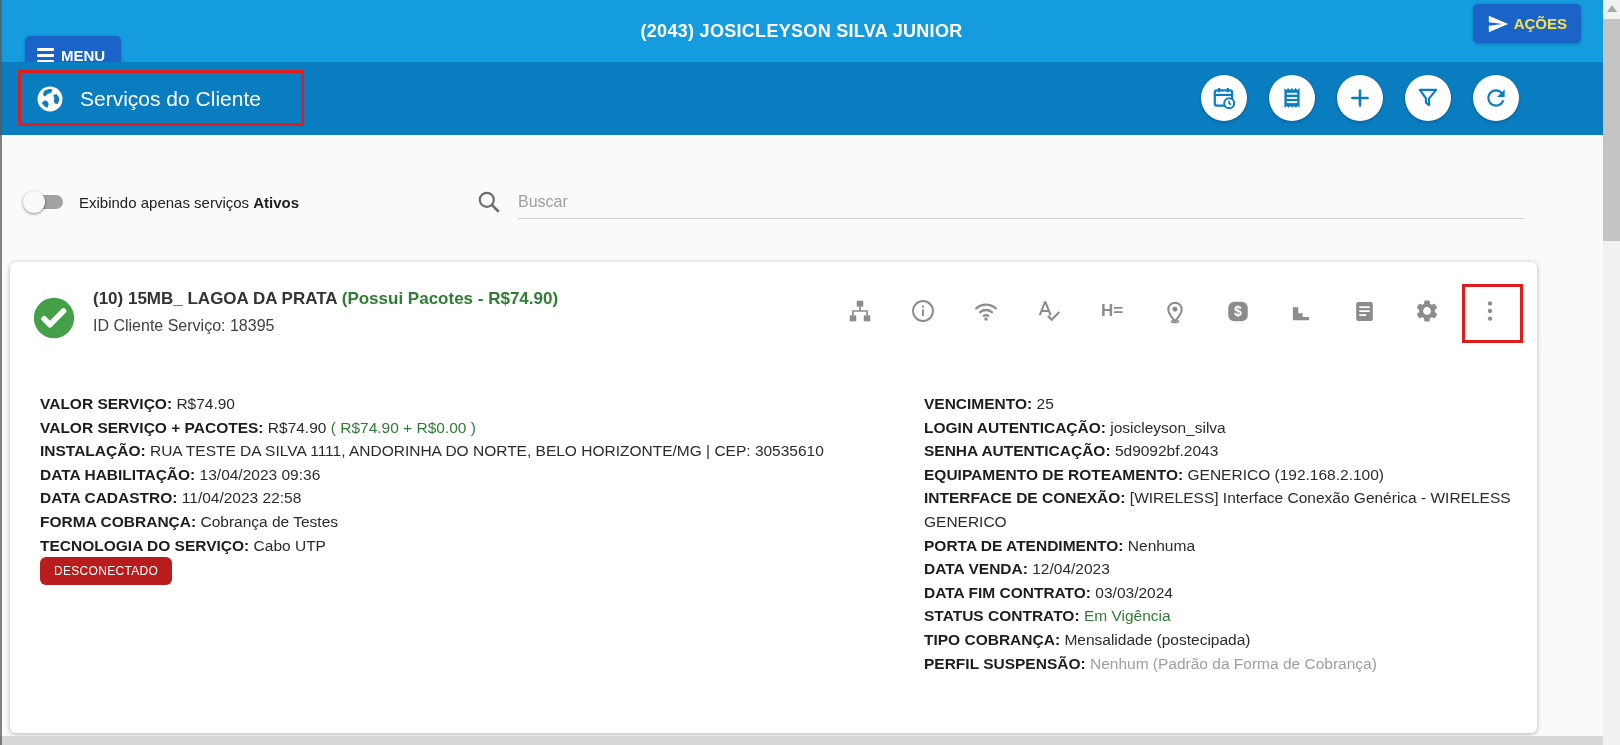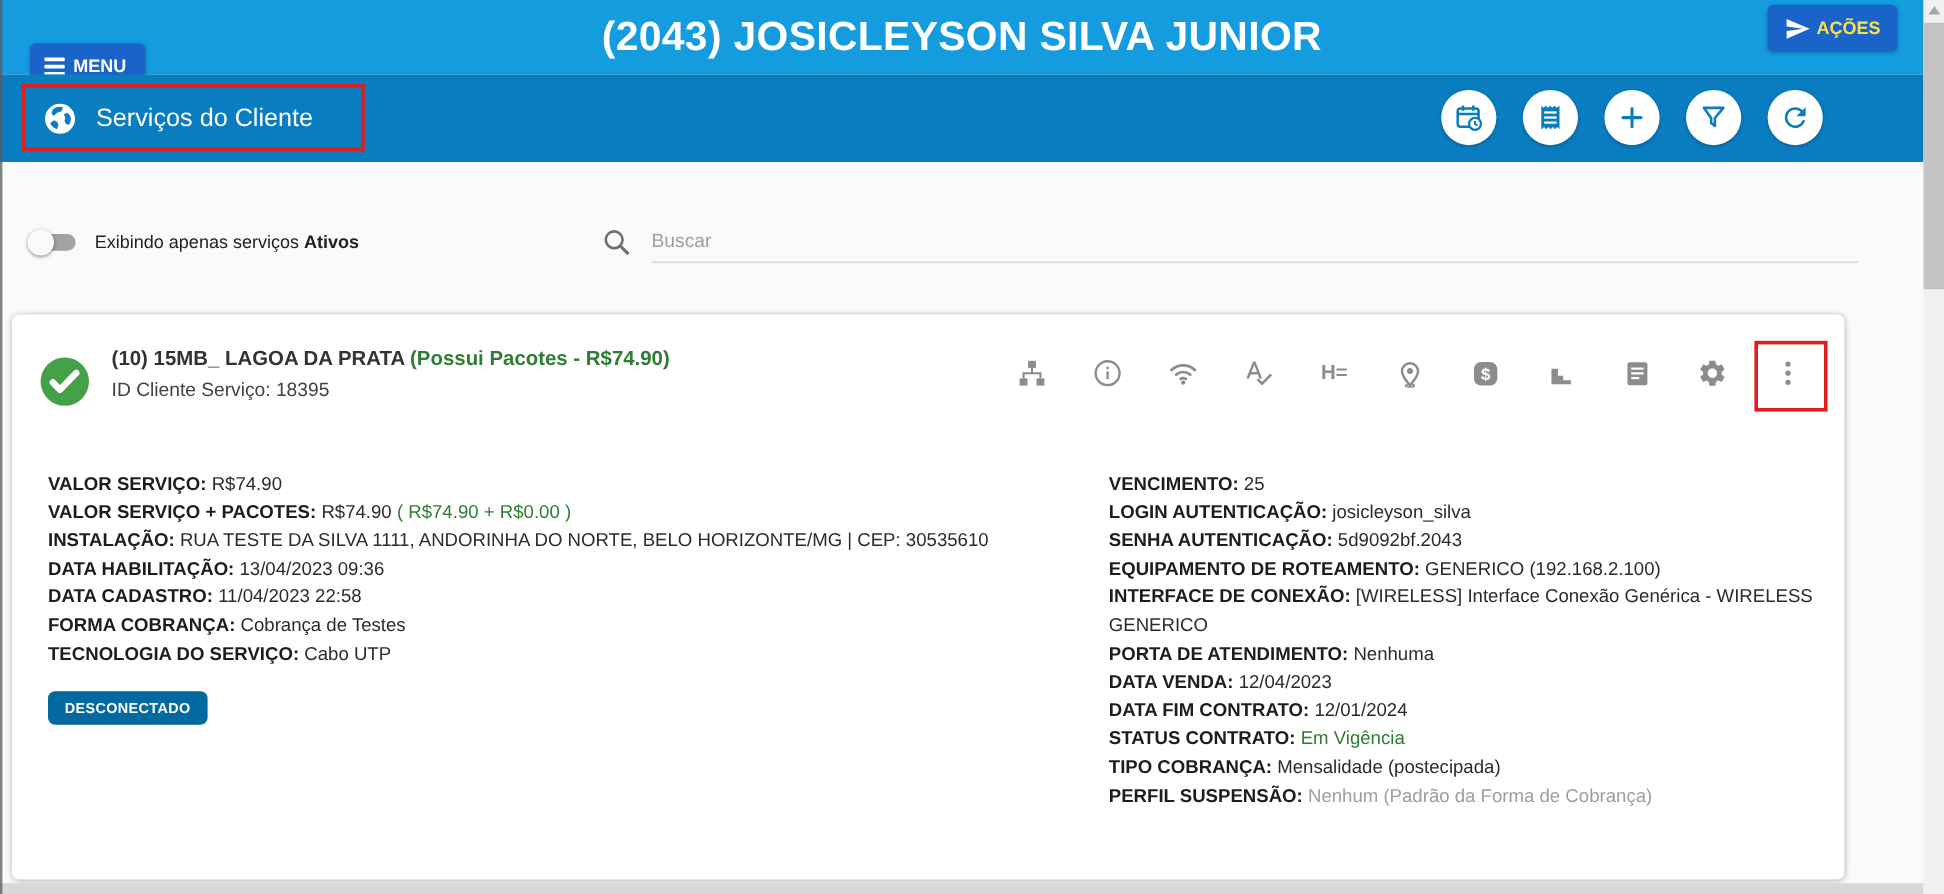--- a/index.html
+++ b/index.html
@@ -10,21 +10,21 @@
 
   
   .topbar { position:absolute; left:0; top:0; width:1603px; height:62px; background:#149cdf; }
   .menu-btn { position:absolute; left:25px; top:12px; height:39px; padding:0 16px 0 12px;
               background:#1a63c9; border:none; border-radius:5px; color:#fff; font-weight:bold;
               font-size:15px; display:flex; align-items:center; gap:7px; cursor:pointer;
               font-family:"Liberation Sans", sans-serif; box-shadow:0 1px 3px rgba(0,0,0,.25);margin-top:24px; }
   .hamburger { display:inline-flex; flex-direction:column; gap:3px; }
   .hamburger i { display:block; width:17px; height:3px; background:#fff; border-radius:1px; }
   .page-title { position:absolute; left:0; top:0; width:100%; height:62px; line-height:62px;
-                text-align:center; color:#fff; font-size:34px; font-weight:bold; letter-spacing:.3px; }
+                text-align:center; color:#fff; font-size:18px; font-weight:bold; letter-spacing:.3px; }
   .acoes-btn { position:absolute; right:22px; top:4px; height:39px; padding:0 14px;
                background:#1a63c9; border:none; border-radius:5px; color:#fde047; font-weight:bold;
                font-size:15px; display:flex; align-items:center; gap:5px; cursor:pointer;
                font-family:"Liberation Sans", sans-serif; box-shadow:0 1px 3px rgba(0,0,0,.25); }
 
   
   .subbar { position:absolute; left:0; top:62px; width:1603px; height:73px; background:#0a7cc0; }
   .subbar-title { position:absolute; left:35px; top:0; height:73px; display:flex; align-items:center; gap:15px; }
   .subbar-title .txt { color:#fff; font-size:21px; }
   .red-frame-title { position:absolute; left:18px; top:8px; width:286px; height:56px;
@@ -35,21 +35,21 @@
                 box-shadow:0 1px 3px rgba(0,0,0,.25); }
 
   
   .filter-row { position:absolute; left:23px; top:185px; height:34px; display:flex; align-items:center; }
   .toggle { position:relative; width:44px; height:24px; margin-right:12px; cursor:pointer; }
   .toggle .track { position:absolute; left:8px; top:5px; width:32px; height:14px; background:#a2a2a2; border-radius:7px; }
   .toggle .knob  { position:absolute; left:0; top:1px; width:22px; height:22px; border-radius:50%;
                    background:#fafafa; box-shadow:0 1px 3px rgba(0,0,0,.45); }
   .toggle-label { font-size:15px; color:#212121; }
   .toggle-label b { font-weight:bold; }
-  .search-wrap { position:absolute; left:501px; top:182px; width:1048px; height:40px; display:flex; align-items:center;justify-content:center; }
+  .search-wrap { position:absolute; left:476px; top:182px; width:1048px; height:40px; display:flex; align-items:center;justify-content:center; }
   .search-input { margin-left:16px; width:1008px; height:34px; border:none; outline:none;
                   border-bottom:1px solid #d2d2d2; background:transparent; font-size:16px;
                   color:#424242; font-family:"Liberation Sans", sans-serif; }
   .search-input::placeholder { color:#9e9e9e; }
 
   
   .card { position:absolute; left:10px; top:262px; width:1527px; height:471px; background:#fff;
           border-radius:6px; box-shadow:0 1px 5px rgba(0,0,0,.28); }
   .check-badge { position:absolute; left:22px; top:34px; width:44px; height:44px; }
   .card-head { position:absolute; left:83px; top:24px; }
@@ -64,22 +64,22 @@
   .icon-text { font-size:17px; font-weight:bold; color:#8c8c8c; letter-spacing:0; }
   .more-wrap::before { content:""; position:absolute; left:-15px; top:-14px; width:55px; height:53px;
                        border:3px solid #e01d1d; pointer-events:none; }
 
   .details-left  { position:absolute; left:30px;  top:130px; width:872px; }
   .details-right { position:absolute; left:914px; top:130px; width:592px; }
   .dline { font-size:15.5px; line-height:23.6px; color:#2b2b2b; }
   .dlbl { font-weight:bold; color:#1d1d1d;text-align:right; }
   .green { color:#2e7d32; }
   .muted { color:#9e9e9e; }
-  .status-badge { display:inline-block; margin-top:19px; background:#0369a1; color:#fff;
-                  font-size:12px; font-weight:bold; padding:7px 14px; border-radius:6px; letter-spacing:.3px; }
+  .status-badge { display:inline-block; margin-top:0; background:#b91c1c; color:#fff;
+                  font-size:12px; font-weight:normal; padding:7px 14px; border-radius:6px; letter-spacing:.3px; }
 
   
   .scrollbar { position:absolute; right:0; top:0; width:17px; height:745px; background:#f1f1f1; }
   .sb-arrow-up { position:absolute; top:5px; left:4px; width:0; height:0; cursor:pointer;
                  border-left:5px solid transparent; border-right:5px solid transparent;
                  border-bottom:7px solid #a8a8a8; }
   .sb-thumb { position:absolute; top:19px; left:0; width:17px; height:222px; background:#c4c4c4; cursor:pointer; }
   .bottom-strip { position:absolute; left:0; top:736px; width:1603px; height:9px; background:#d8d8d8; }
   .left-edge { position:absolute; left:0; top:0; width:2px; height:745px; background:#5a5a5a; opacity:.75; }
 </style>
@@ -333,21 +333,21 @@
         </div>
 
         <div class="dline">
           <span class="dlbl">DATA VENDA:</span>
           <span class="dval">12/04/2023</span>
           
         </div>
 
         <div class="dline">
           <span class="dlbl">DATA FIM CONTRATO:</span>
-          <span class="dval">12/01/2024</span>
+          <span class="dval">03/03/2024</span>
           
         </div>
 
         <div class="dline">
           <span class="dlbl">STATUS CONTRATO:</span>
           <span class="dval green">Em Vigência</span>
           
         </div>
 
         <div class="dline">

